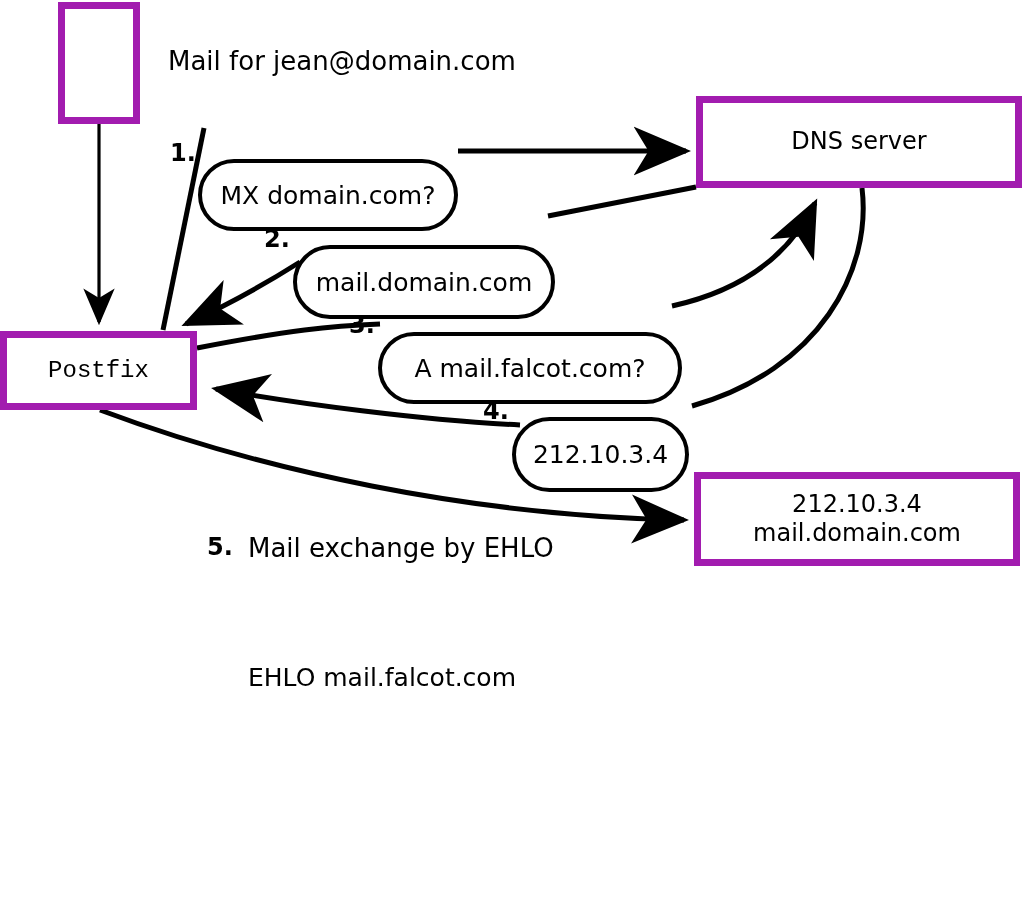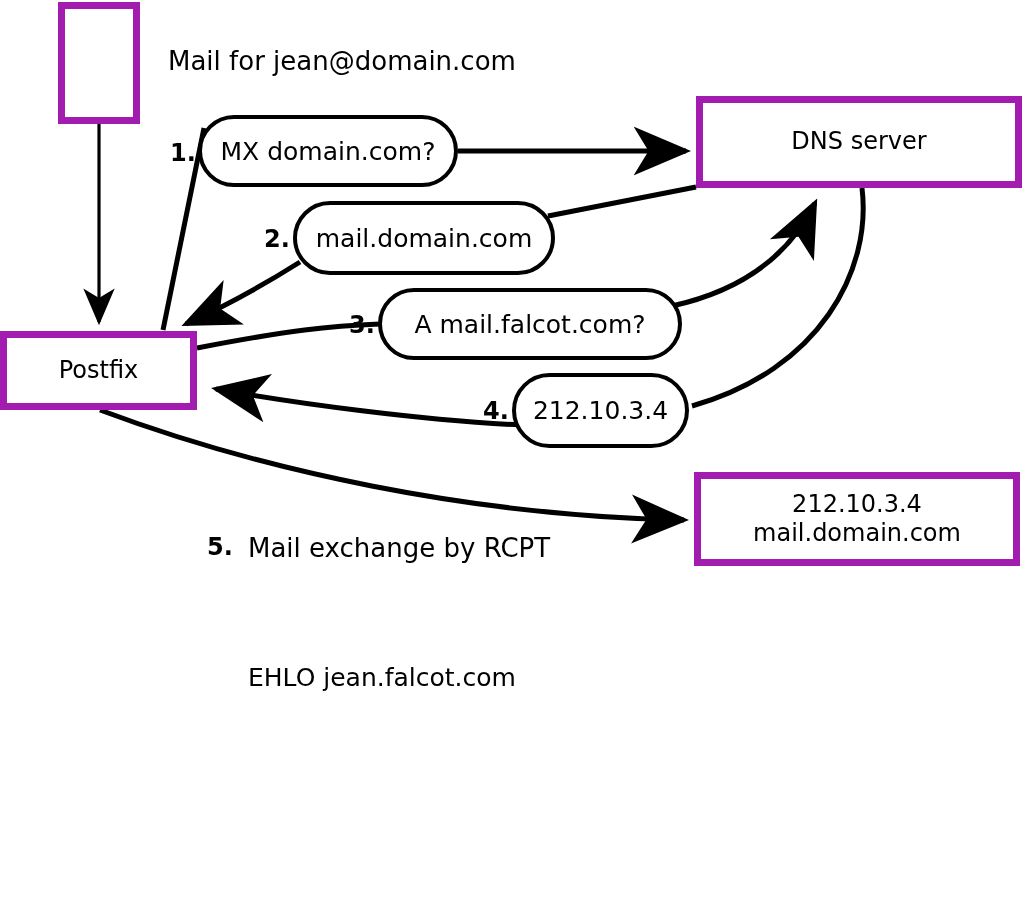--- a/index.html
+++ b/index.html
@@ -45,20 +45,21 @@
     background: #ffffff;
     border-radius: 999px;
     display: flex;
     align-items: center;
     justify-content: center;
     text-align: center;
     font-size: 25px;
     color: #000000;
     white-space: nowrap;
     z-index: 4;
+    margin-top: 44px;
   }
   .step-num {
     position: absolute;
     font-weight: bold;
     font-size: 24px;
     color: #000000;
     z-index: 5;
     white-space: nowrap;
   }
   .free-text {
@@ -104,21 +105,21 @@
     <path d="M862,188 C872,270 820,370 692,406" stroke="#000000" stroke-width="5" fill="none"></path>
     <path d="M520,425 C420,420 300,404 216,389" stroke="#000000" stroke-width="5" fill="none" marker-end="url(#ah)"></path>
 
     <path d="M100,410 C260,470 470,516 684,520" stroke="#000000" stroke-width="5" fill="none" marker-end="url(#ah)"></path>
   </svg>
 
   <div class="node-box" style="left:58px; top:2px; width:82px; height:122px;">
     <span></span>
   </div>
 
-  <div class="node-box" style="left:0px; top:331px; width:197px; height:79px;">
+  <div class="node-box" style="left:0px; top:331px; width:197px; height:79px;font-family:Liberation Mono, monospace;">
     <span>Postfix</span>
   </div>
 
   <div class="node-box" style="left:696px; top:96px; width:326px; height:92px;">
     <span>DNS server</span>
   </div>
 
   <div class="node-box" style="left:694px; top:472px; width:326px; height:94px; flex-direction:column;">
     <span>212.10.3.4</span>
     <span>mail.domain.com</span>
@@ -141,24 +142,24 @@
   </div>
 
   <div class="step-num" style="left:170px; top:139px;">1.</div>
   <div class="step-num" style="left:264px; top:225px;">2.</div>
   <div class="step-num" style="left:349px; top:311px;">3.</div>
   <div class="step-num" style="left:483px; top:397px;">4.</div>
   <div class="step-num" style="left:207px; top:533px;">5.</div>
 
   <div class="free-text" style="left:168px; top:46px;">Mail for jean@domain.com</div>
 
-  <div class="free-text" style="left:248px; top:533px;">Mail exchange by RCPT</div>
+  <div class="free-text" style="left:248px; top:533px;">Mail exchange by EHLO</div>
 
   <div class="smtp-block" style="left:248px; top:595px;">
-    <span class="smtp-line">EHLO jean.falcot.com</span>
+    <span class="smtp-line">EHLO mail.falcot.com</span>
     
     
     
     
     
     
     
     
   </div>
 

